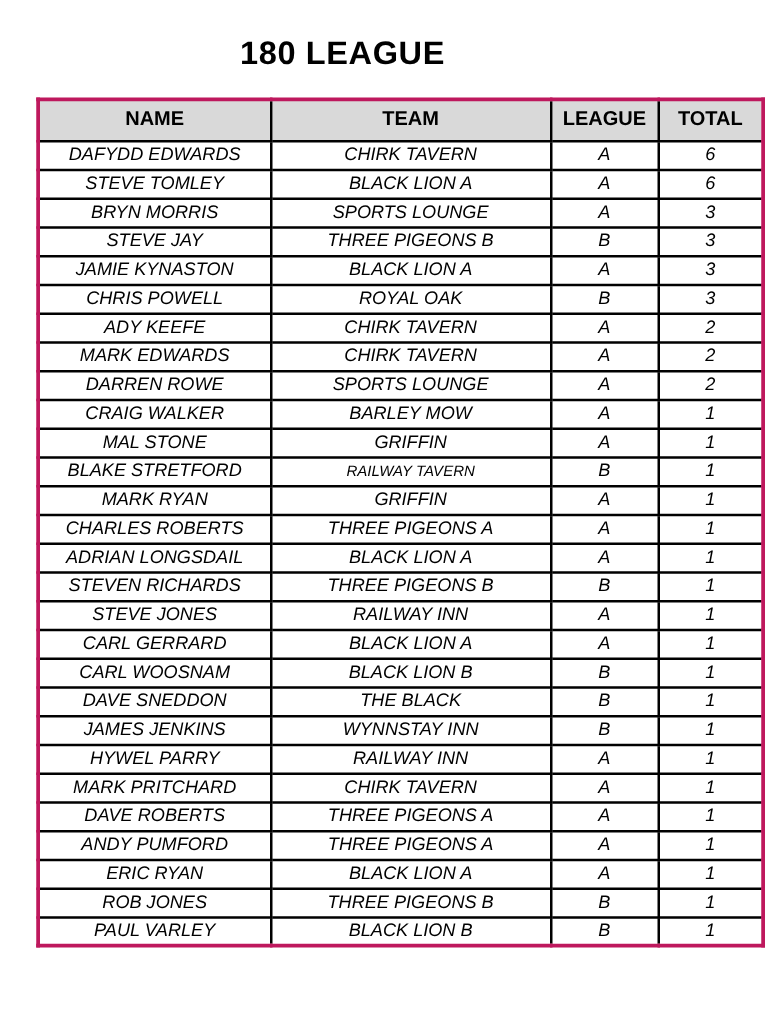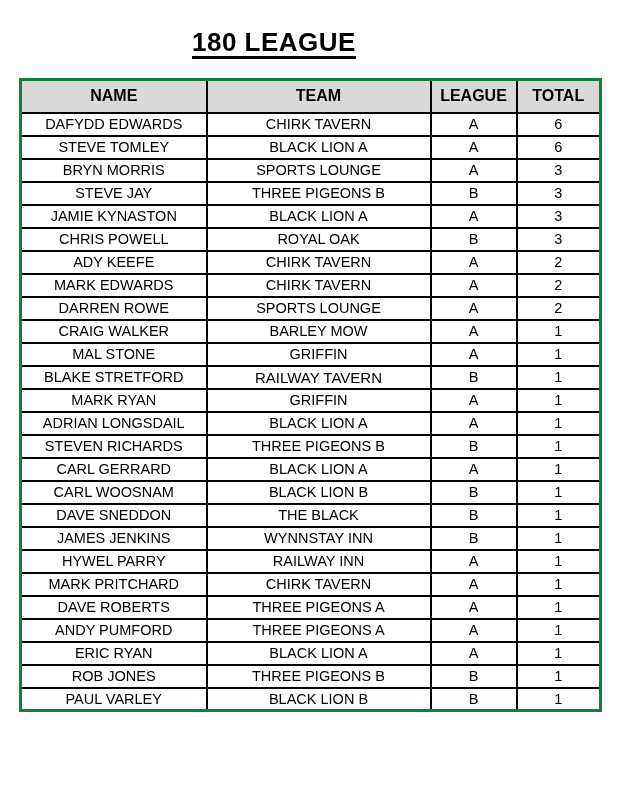--- a/index.html
+++ b/index.html
@@ -19,58 +19,58 @@
   }
   .title {
     position: absolute;
     top: 27px;
     left: 0;
     width: 548px;
     text-align: center;
     font-size: 26px;
     font-weight: bold;
     letter-spacing: 0.5px;
-    text-decoration: underline;
     text-decoration-thickness: 3px;
     text-underline-offset: 5px;
   }
   table.league-table {
     position: absolute;
     top: 78px;
-    left: 19px;
+    left: 29px;
     width: 580px;
     border-collapse: collapse;
     table-layout: fixed;
-    border: 3px solid #15803d;
+    border: 3px solid #be185d;
   }
   table.league-table th,
   table.league-table td {
     border: 2px solid #000000;
     text-align: center;
     vertical-align: middle;
     overflow: hidden;
     white-space: nowrap;
   }
   table.league-table thead tr {
     height: 33px;
   }
   table.league-table th {
     background: var(--header-bg, #d9d9d9);
     font-size: 16px;
     font-weight: bold;
   }
   table.league-table tbody tr {
     height: 23px;
+    font-style: italic;
   }
   table.league-table td {
     font-size: 14.5px;
     line-height: 1;
   }
   table.league-table td.small {
-    font-size: 15px;
+    font-size: 12px;
   }
   .col-name   { width: 186px; }
   .col-team   { width: 224px; }
   .col-league { width: 86px; }
   .col-total  { width: 84px; }
 </style>
 </head>
 <body>
 
 <div class="page">
@@ -165,32 +165,44 @@
       <td>B</td>
       <td>1</td>
     </tr>
         <tr>
       <td>MARK RYAN</td>
       <td>GRIFFIN</td>
       <td>A</td>
       <td>1</td>
     </tr>
         <tr>
+      <td>CHARLES ROBERTS</td>
+      <td>THREE PIGEONS A</td>
+      <td>A</td>
+      <td>1</td>
+    </tr>
+        <tr>
       <td>ADRIAN LONGSDAIL</td>
       <td>BLACK LION A</td>
       <td>A</td>
       <td>1</td>
     </tr>
         <tr>
       <td>STEVEN RICHARDS</td>
       <td>THREE PIGEONS B</td>
       <td>B</td>
       <td>1</td>
     </tr>
         <tr>
+      <td>STEVE JONES</td>
+      <td>RAILWAY INN</td>
+      <td>A</td>
+      <td>1</td>
+    </tr>
+        <tr>
       <td>CARL GERRARD</td>
       <td>BLACK LION A</td>
       <td>A</td>
       <td>1</td>
     </tr>
         <tr>
       <td>CARL WOOSNAM</td>
       <td>BLACK LION B</td>
       <td>B</td>
       <td>1</td>

